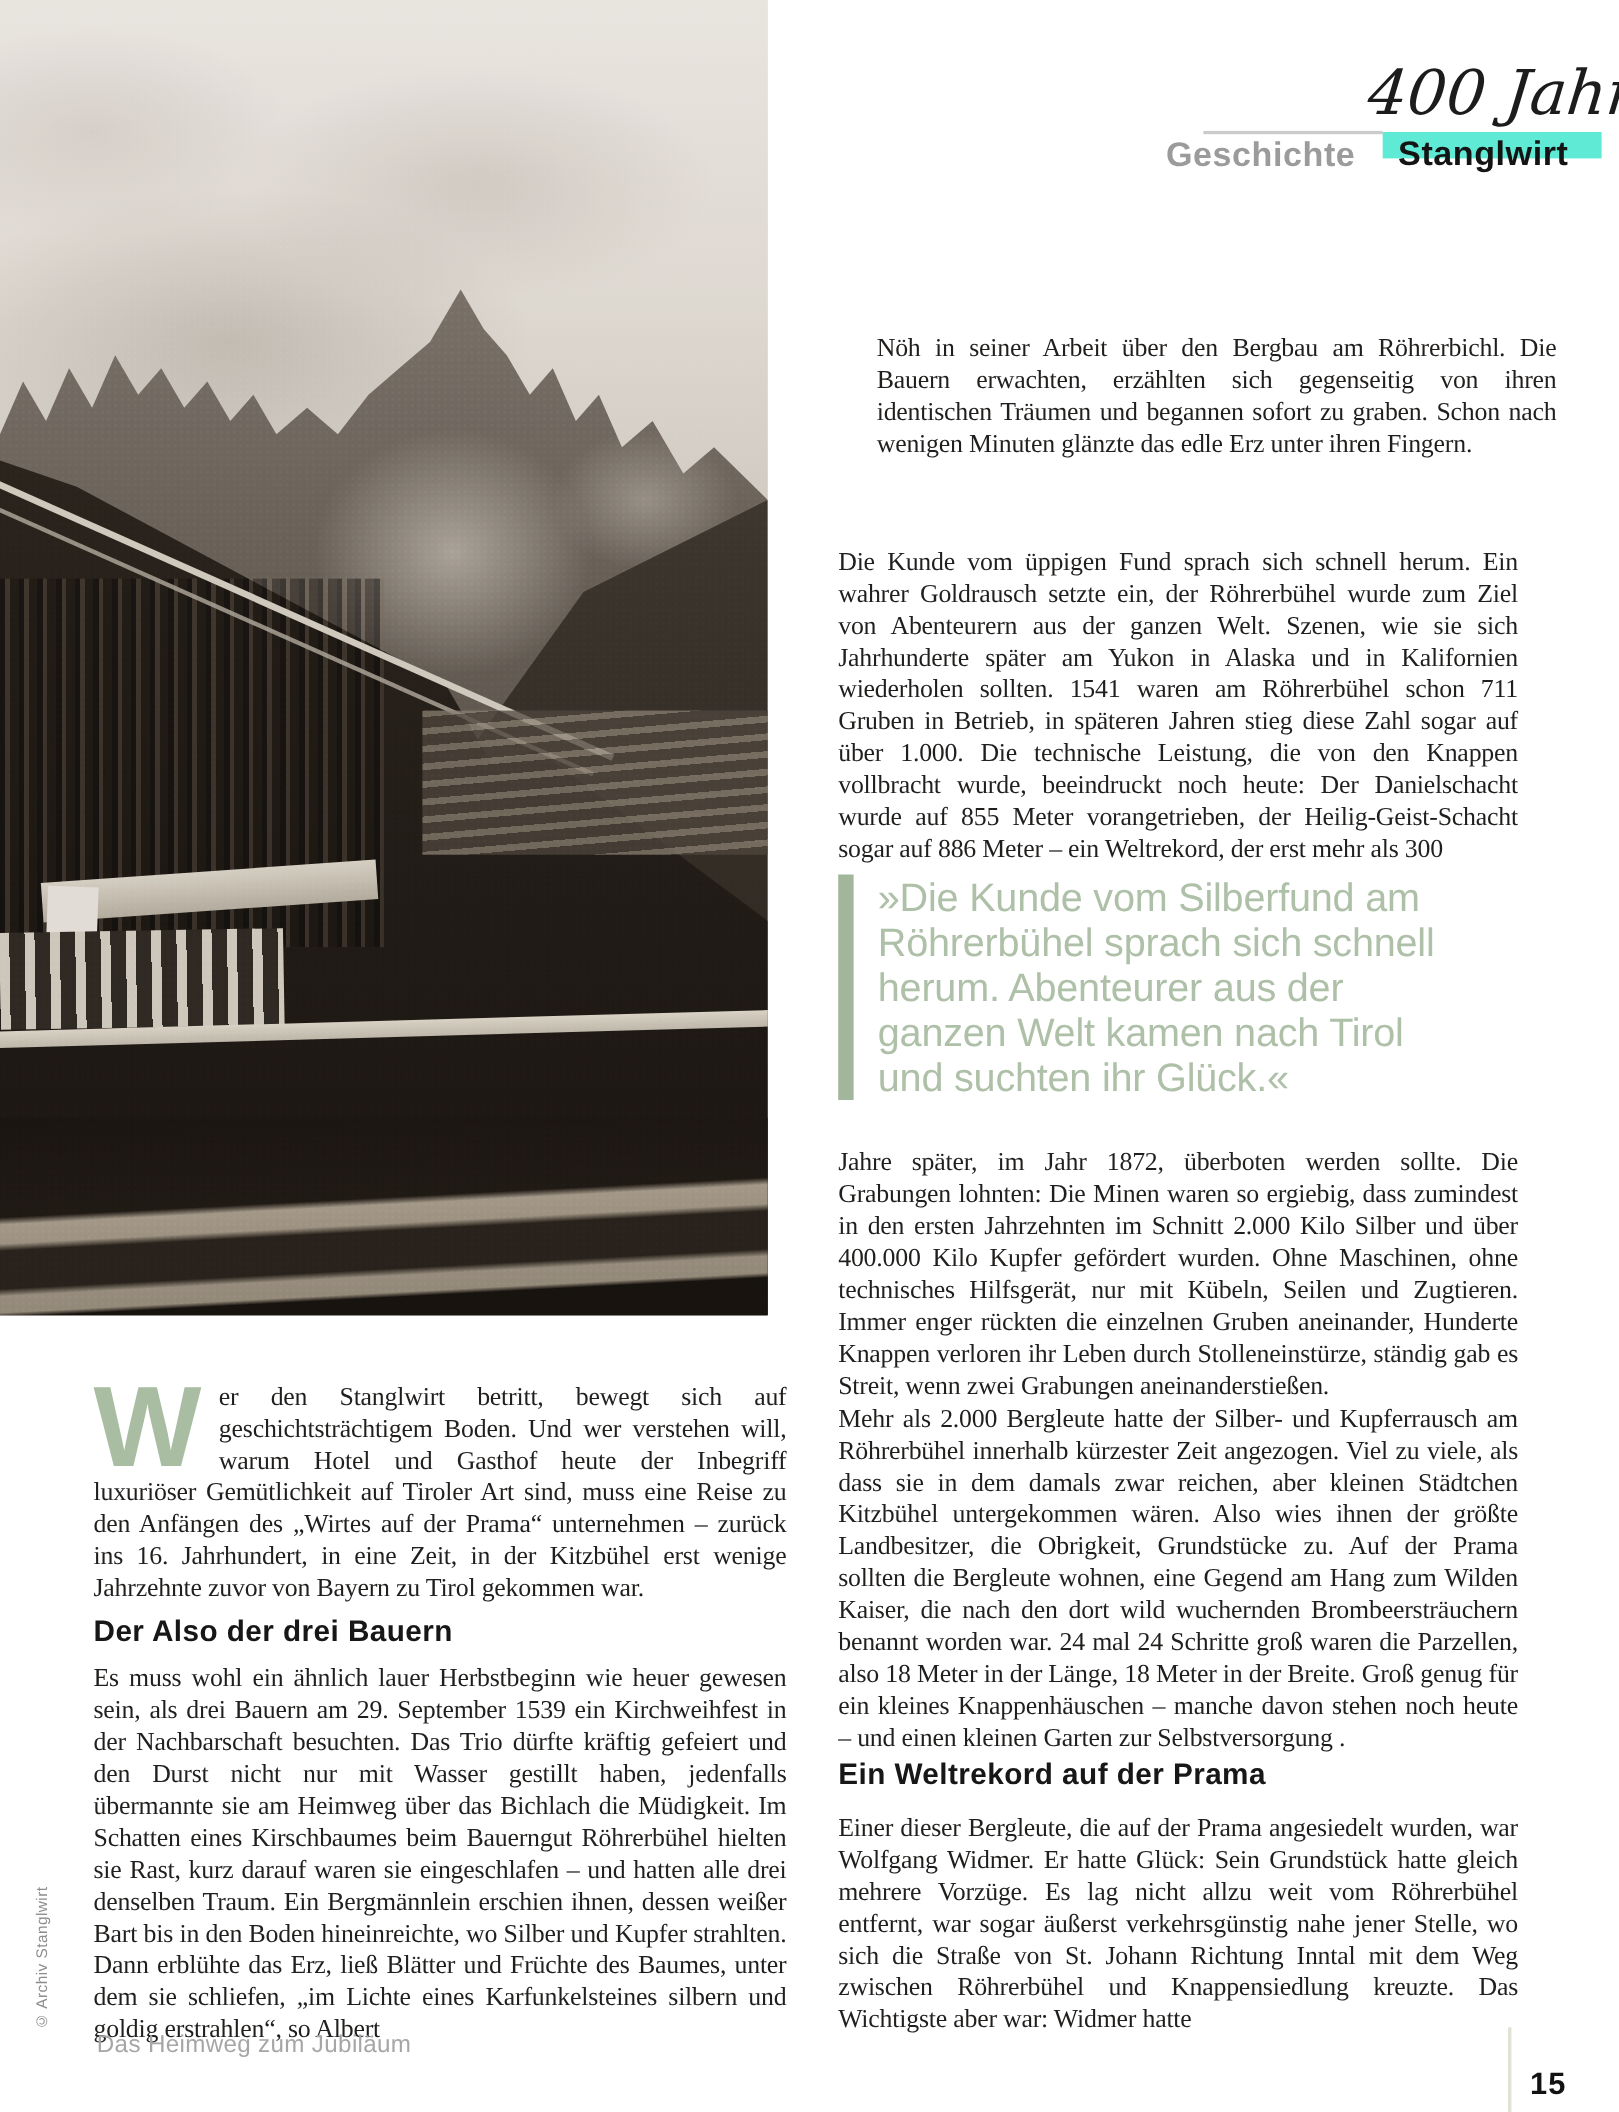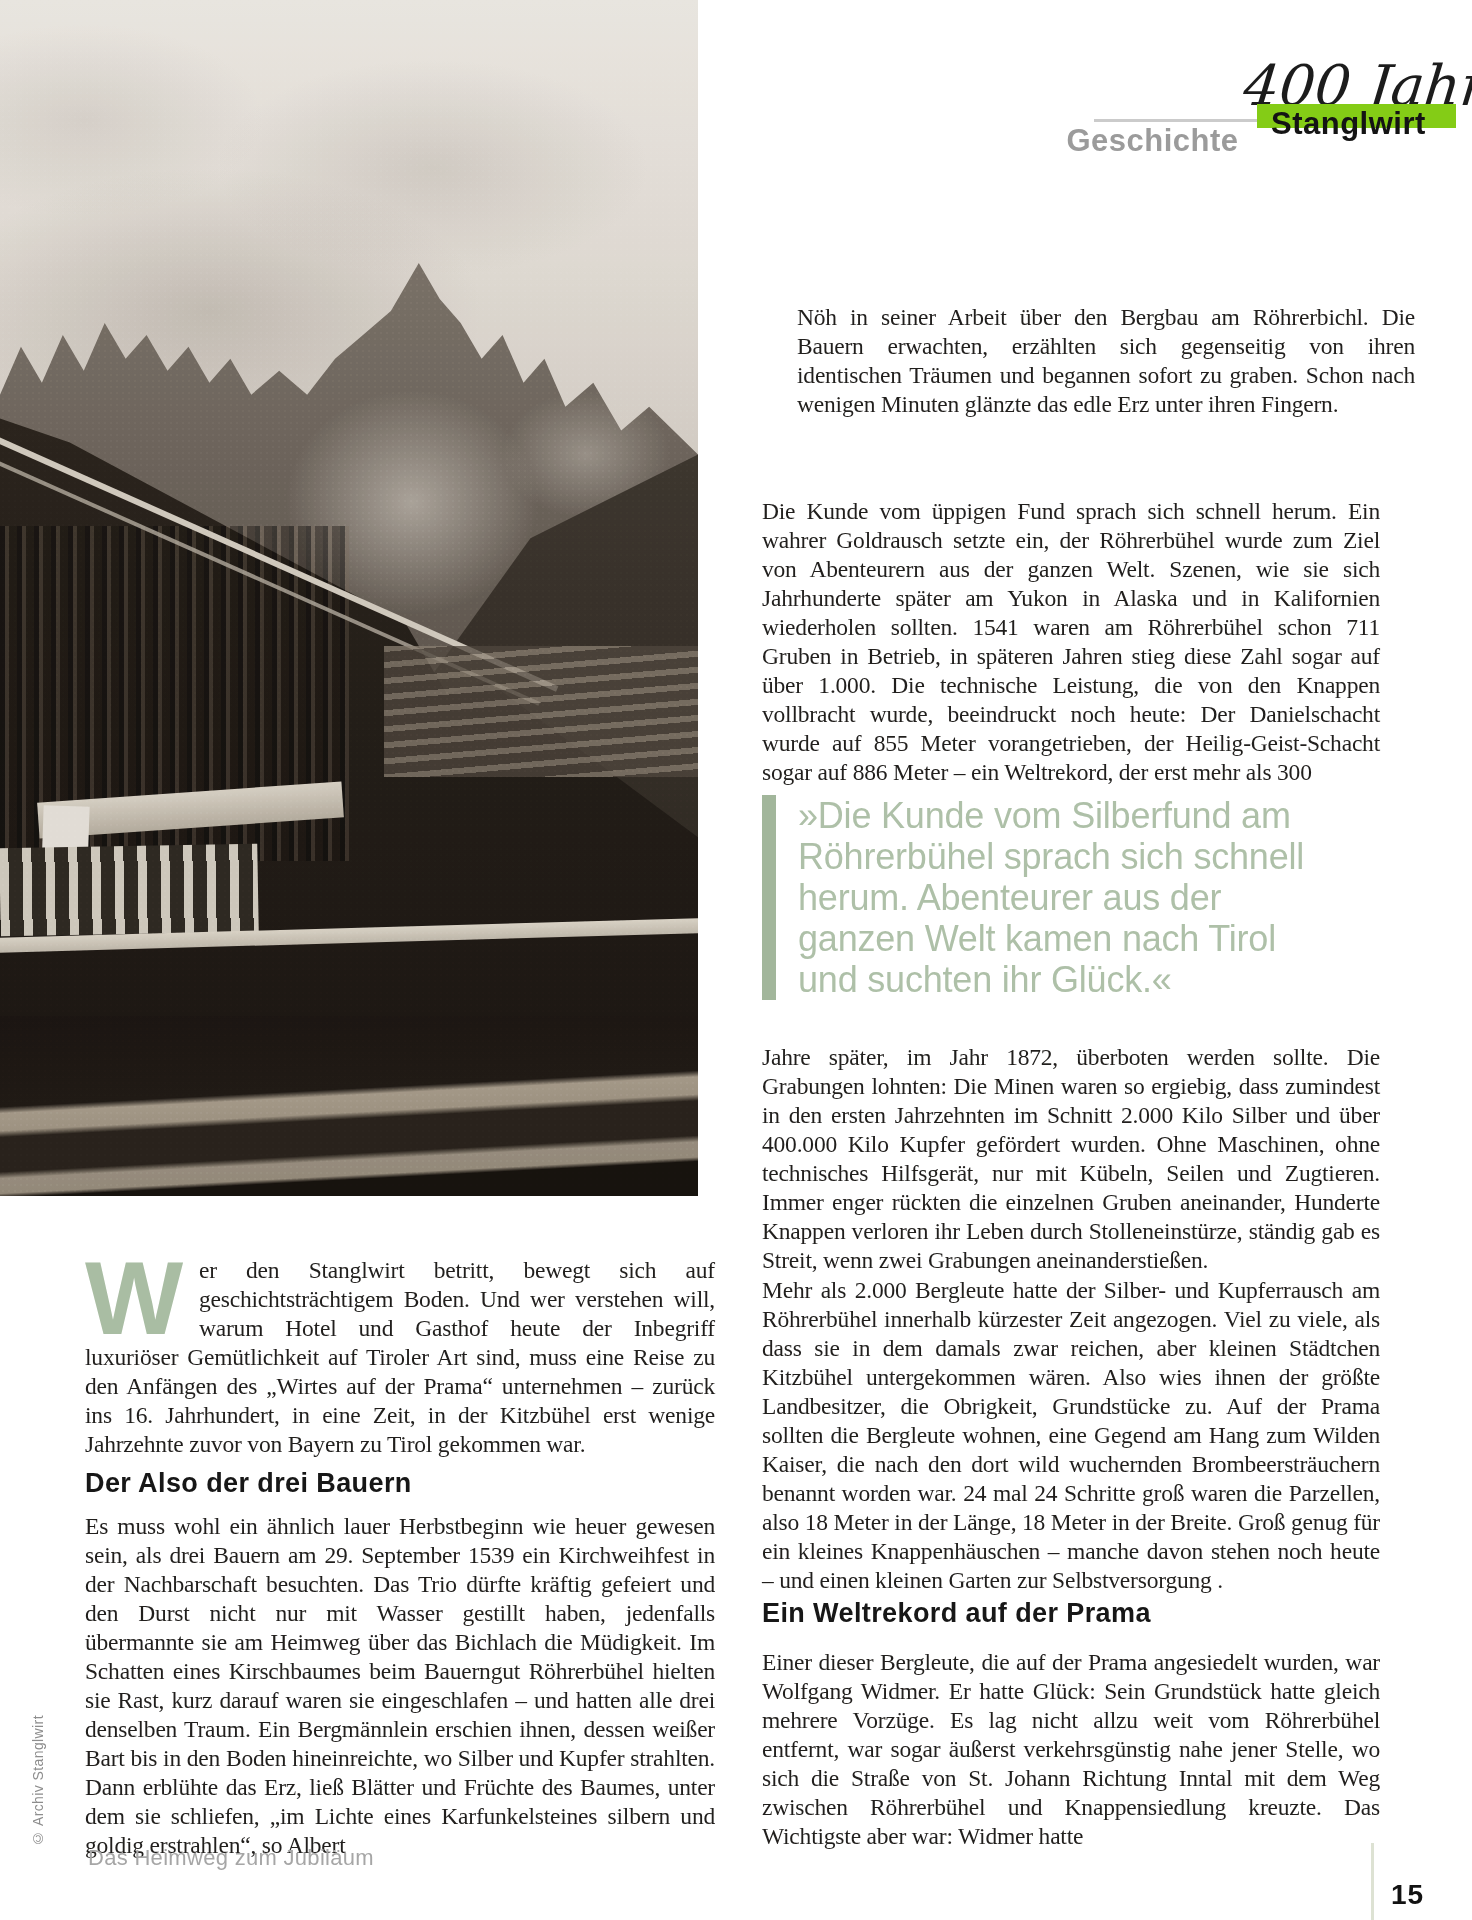--- a/index.html
+++ b/index.html
@@ -3,25 +3,25 @@
 <meta charset="utf-8">
 <style>
   html,body{margin:0;padding:0;background:#ffffff;}
   .page{
     position:relative;width:1472px;height:1920px;background:#ffffff;
     font-family:"Liberation Serif", serif;color:#1f1d1b;overflow:hidden;
   }
   
   .hdr-line{position:absolute;left:1094px;top:119px;width:163px;height:3px;background:#cbcbcb;}
   .hdr-section{
-    position:absolute;left:1060px;top:123px;width:185px;text-align:center;
+    position:absolute;left:1060px;top:123px;width:185px;text-align:left;
     font-family:"Liberation Sans", sans-serif;font-weight:bold;font-size:31px;
     color:#9b9b9b;letter-spacing:.5px;
   }
-  .hdr-box{position:absolute;left:1257px;top:104px;width:199px;height:24px;background:#84cc16;}
+  .hdr-box{position:absolute;left:1257px;top:120px;width:199px;height:24px;background:#5eead4;}
   .hdr-box-label{
     position:absolute;left:14px;top:2px;width:175px;
     font-family:"Liberation Sans", sans-serif;font-weight:bold;font-size:31px;
     color:#141414;letter-spacing:.5px;
   }
   .hdr-script{
     position:absolute;left:1244px;top:55px;width:228px;text-align:right;
     font-family:"DejaVu Serif", serif;font-style:italic;font-size:56px;line-height:62px;
     color:#1c1c1c;transform:skewX(-6deg);white-space:nowrap;
   }

